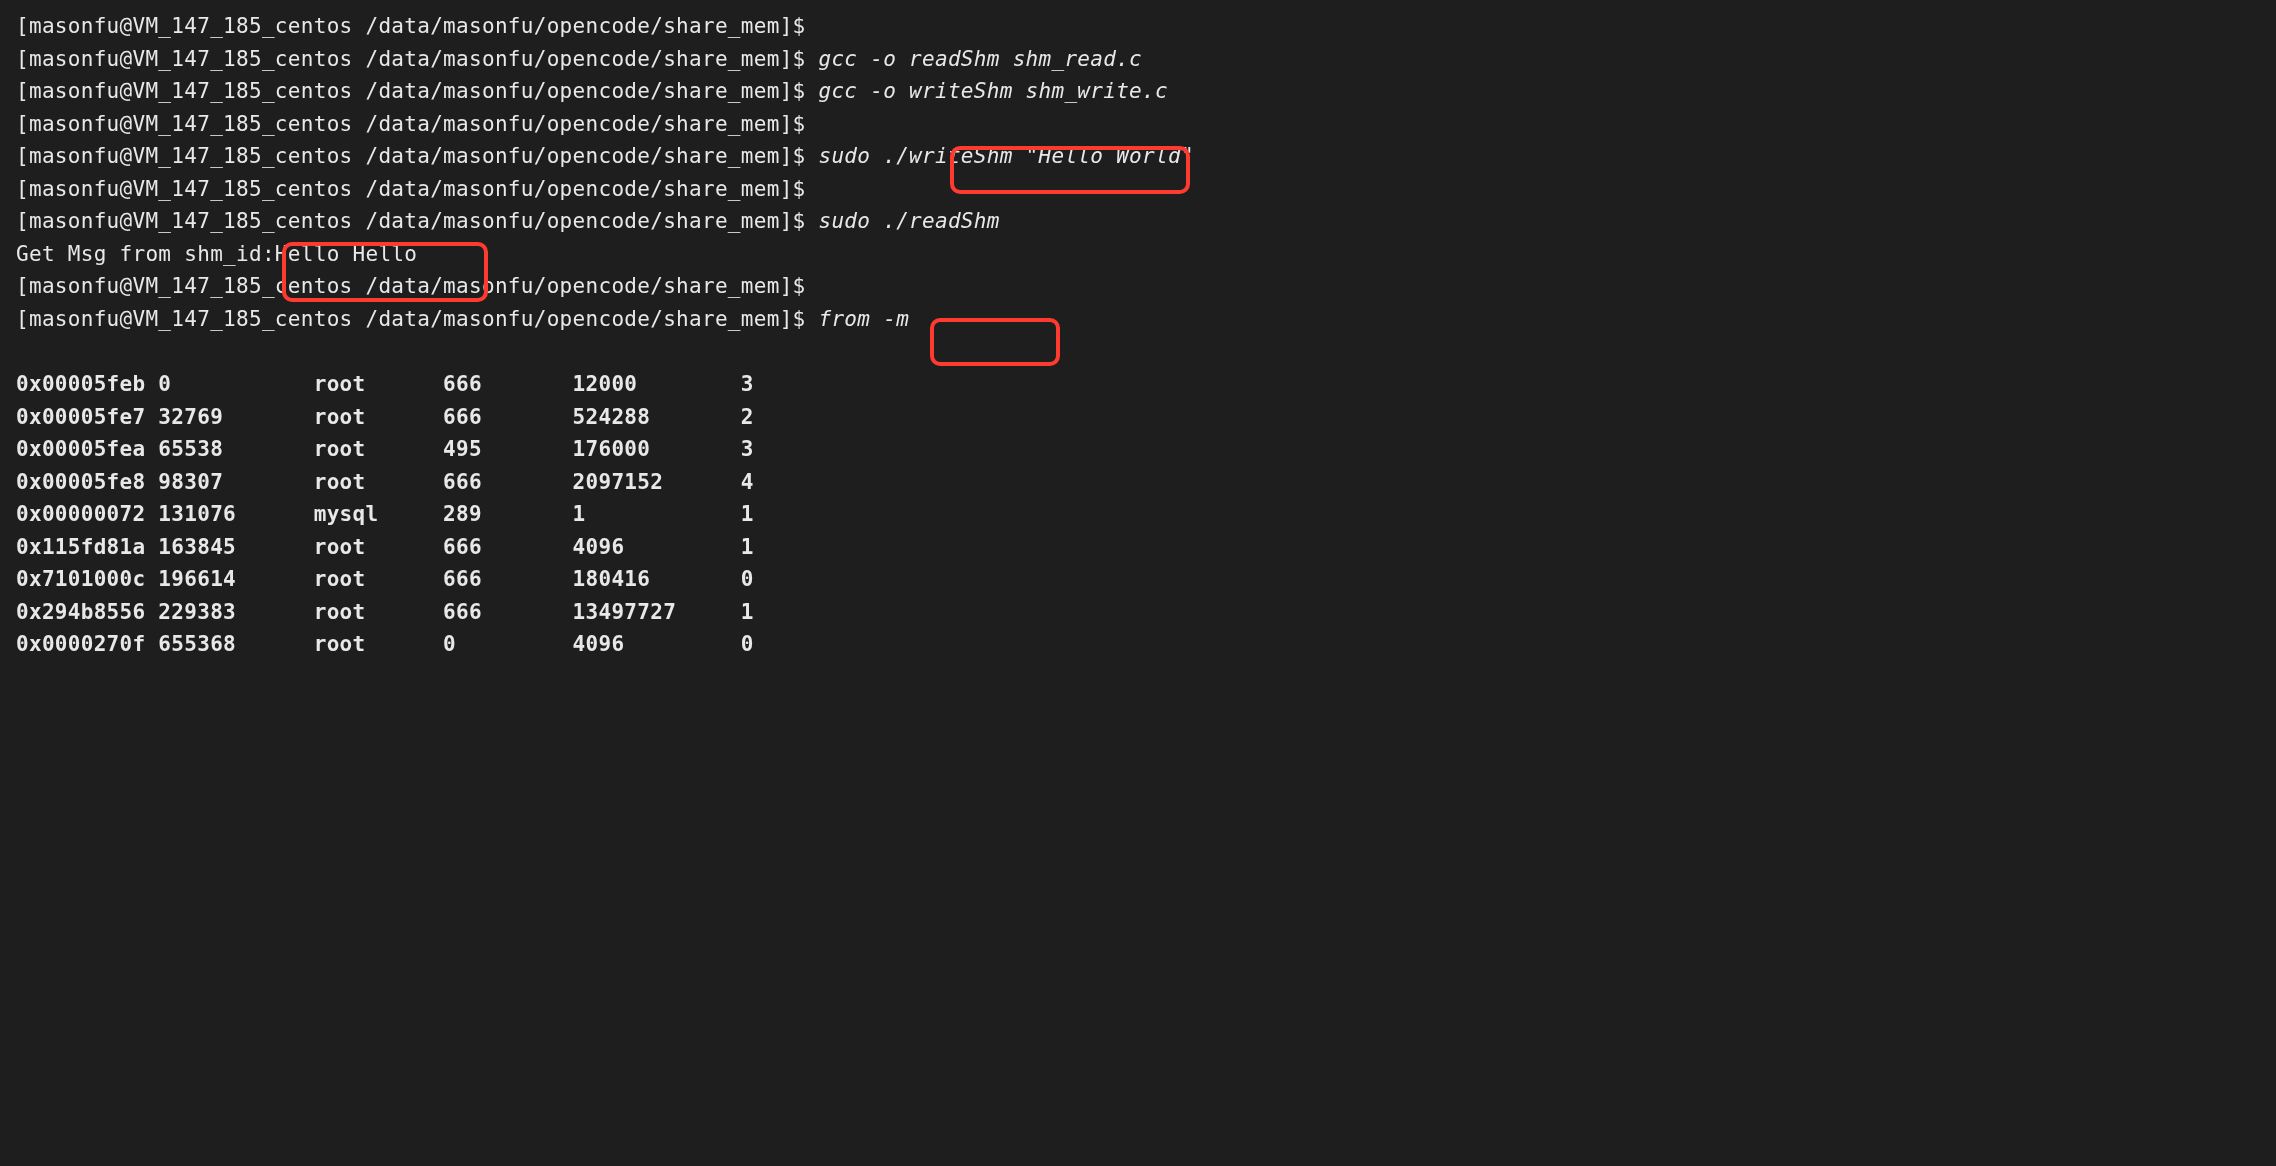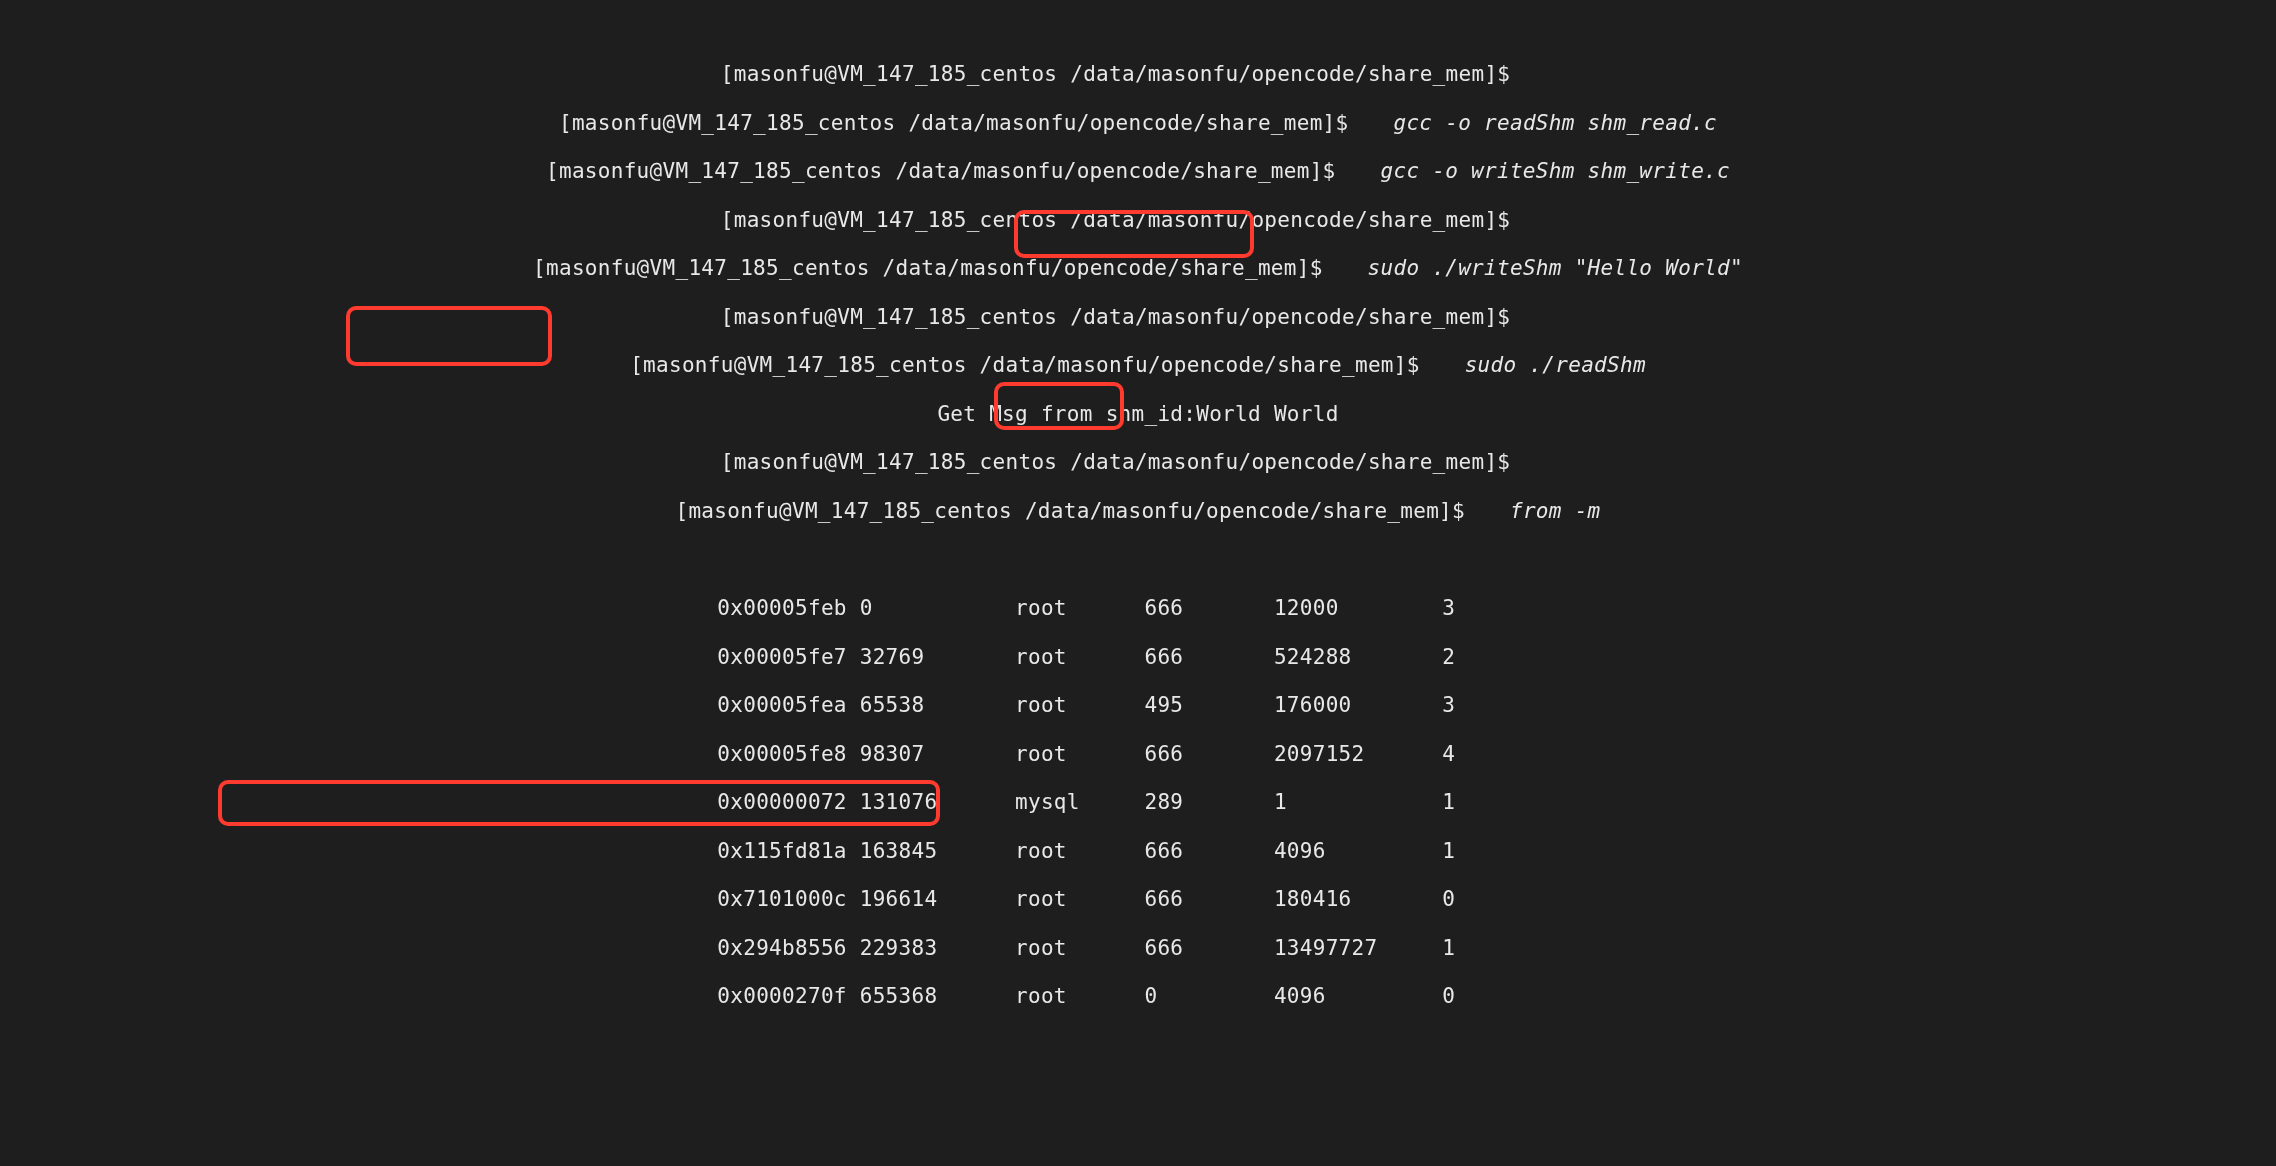--- a/index.html
+++ b/index.html
@@ -1,19 +1,18 @@
 <!DOCTYPE html>
 <html><head>
   <meta charset="utf-8">
   <style>
     * {
-      margin: 16px;
+      margin: 0;
       padding: 0;
       box-sizing: border-box;
-      text-align: center;
     }
     body {
       background-color: #1e1e1e;
       font-family: 'Menlo', 'Monaco', 'Consolas', monospace;
       font-size: 21px;
       color: #e8e8e8;
       padding: 10px 16px;
       line-height: 1.55;
       letter-spacing: 0.3px;
     }
@@ -35,20 +34,21 @@
     }
     .cmd-part {
       display: inline;
       font-style: italic;
     }
     .table-header {
       white-space: pre;
     }
     .table-row {
       white-space: pre;
+      font-weight: bold;
     }
     .blank-line {
       height: 1.55em;
     }
   </style>
 </head>
 <body>
 
 <div class="terminal">
 
@@ -59,21 +59,21 @@
   <div class="line"><span class="prompt-part">[masonfu@VM_147_185_centos /data/masonfu/opencode/share_mem]$ </span><span class="cmd-part">gcc -o writeShm shm_write.c</span></div>
 
   <div class="line"><span class="prompt-part">[masonfu@VM_147_185_centos /data/masonfu/opencode/share_mem]$ </span><span class="cmd-part"></span></div>
 
   <div class="line"><span class="prompt-part">[masonfu@VM_147_185_centos /data/masonfu/opencode/share_mem]$ </span><span class="cmd-part">sudo ./writeShm "Hello World"</span></div>
 
   <div class="line"><span class="prompt-part">[masonfu@VM_147_185_centos /data/masonfu/opencode/share_mem]$ </span><span class="cmd-part"></span></div>
 
   <div class="line"><span class="prompt-part">[masonfu@VM_147_185_centos /data/masonfu/opencode/share_mem]$ </span><span class="cmd-part">sudo ./readShm</span></div>
 
-  <div class="line">Get Msg from shm_id:World World</div>
+  <div class="line">Get Msg from shm_id:Hello Hello</div>
 
   <div class="line"><span class="prompt-part">[masonfu@VM_147_185_centos /data/masonfu/opencode/share_mem]$ </span><span class="cmd-part"></span></div>
 
   <div class="line"><span class="prompt-part">[masonfu@VM_147_185_centos /data/masonfu/opencode/share_mem]$ </span><span class="cmd-part">from -m</span></div>
 
   <div class="blank-line"></div>
 
 
 
   <div id="ipcs-rows">

